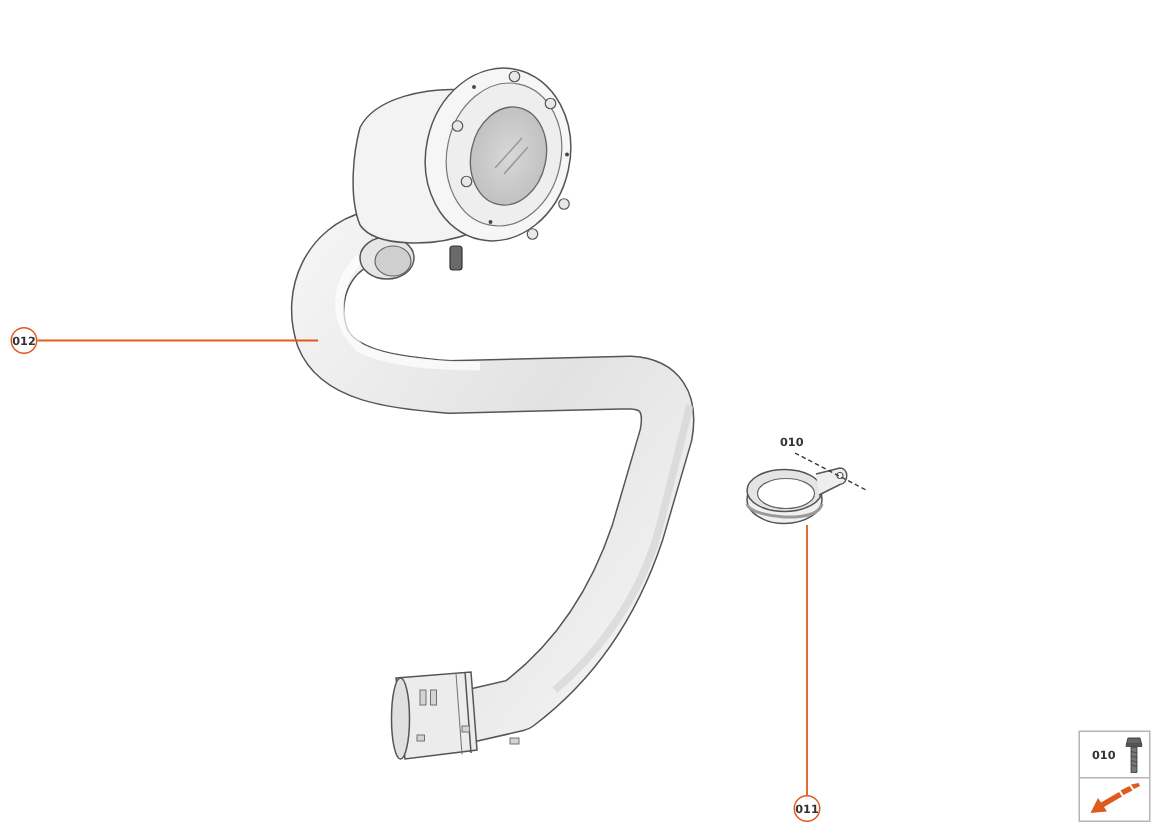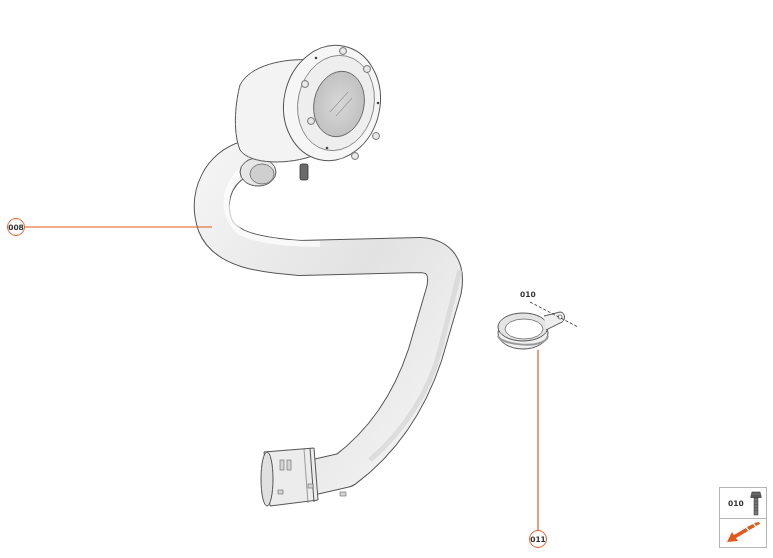--- a/index.html
+++ b/index.html
@@ -99,21 +99,21 @@
       <path d="M 544 316 L 560 312 C 566 312, 566 322, 560 323 L 546 330" fill="#eeeeee" stroke="#555" stroke-width="1"></path>
       <circle cx="560" cy="317" r="2" fill="#fff" stroke="#555" stroke-width="0.7"></circle>
       <line x1="530" y1="302" x2="578" y2="327" stroke="#333" stroke-width="0.9" stroke-dasharray="3,2"></line>
     </g>
 
     <line x1="25" y1="227" x2="212" y2="227" stroke="#e05a1e" stroke-width="1.2"></line>
     <line x1="538" y1="350" x2="538" y2="530" stroke="#e05a1e" stroke-width="1.2"></line>
   </svg>
 
   
-  <div class="callout" style="left:7px; top:218px;">008</div>
+  <div class="callout" style="left:7px; top:218px;">012</div>
   <div class="callout" style="left:529px; top:530px;">011</div>
   <div class="label-plain" style="left:520px; top:290px;">010</div>
 
   
   <div class="legend">
     <div class="legend-row top">
       <span class="legend-code">010</span>
       <svg style="position:absolute; left:30px; top:3px;" width="12" height="25" viewBox="0 0 12 25">
         <path d="M 2 1 L 10 1 L 11 5 L 1 5 Z" fill="#666" stroke="#333" stroke-width="0.6"></path>
         <rect x="0.5" y="5" width="11" height="2" fill="#555"></rect>

